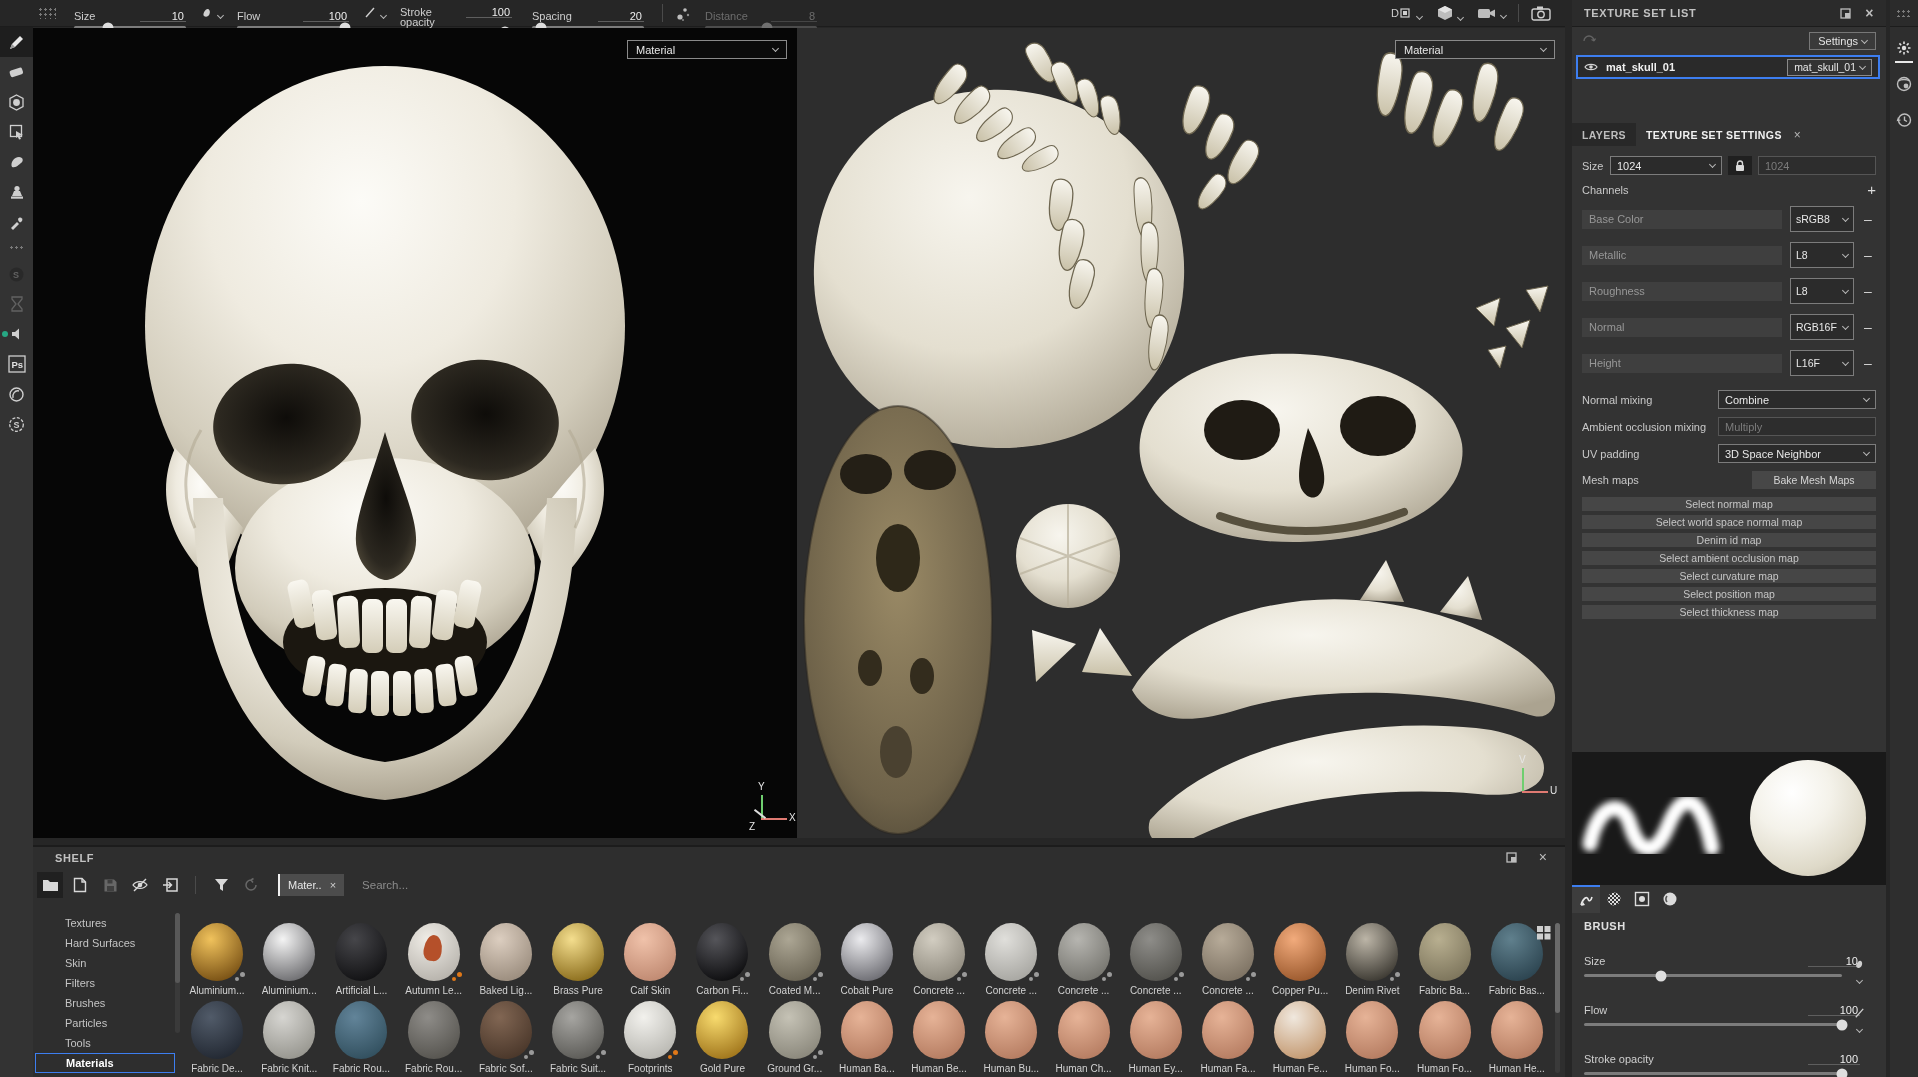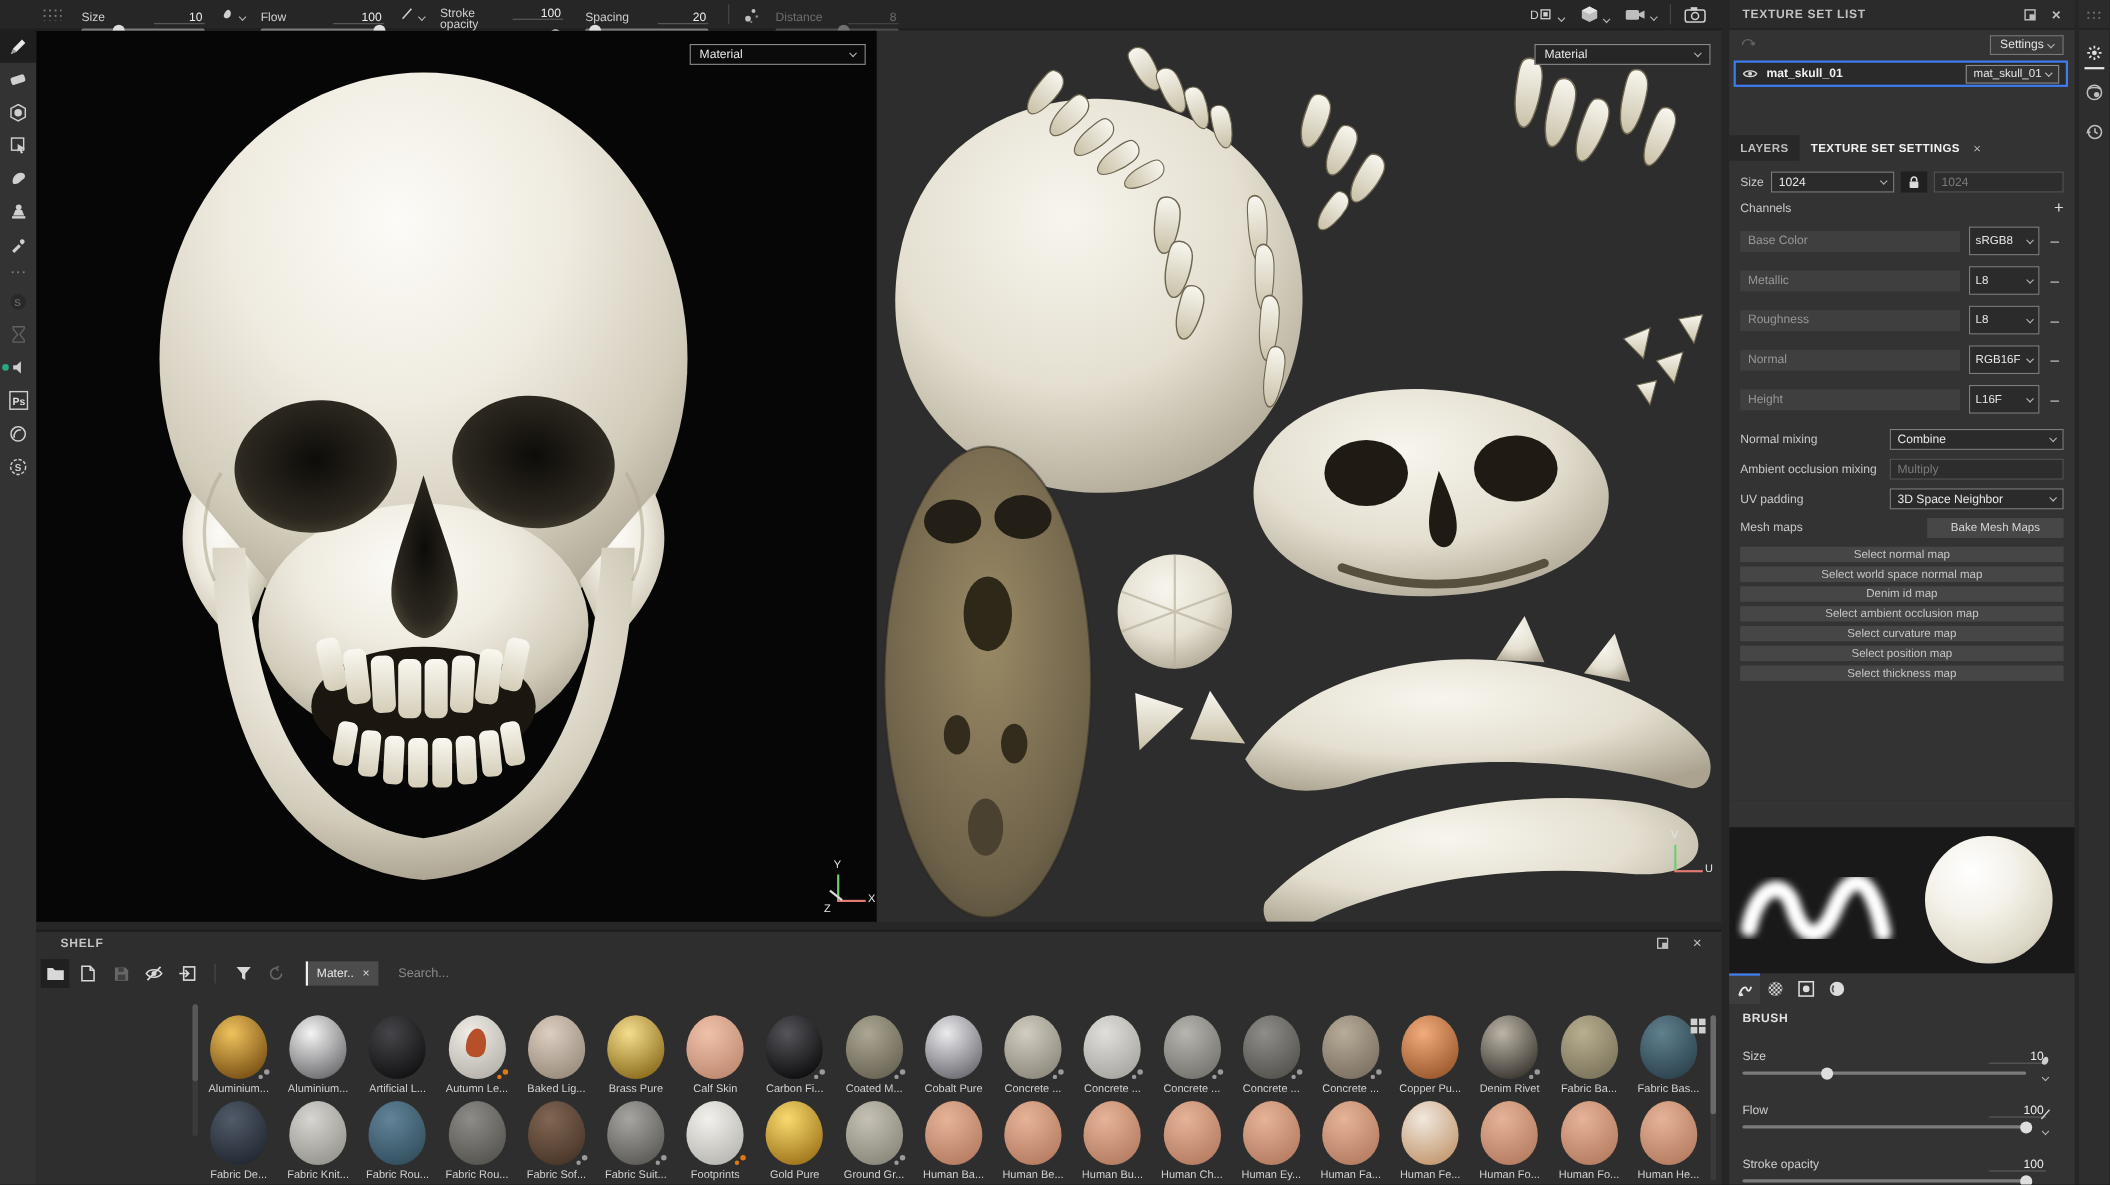--- a/index.html
+++ b/index.html
@@ -791,20 +791,30 @@
         <svg width="16" height="16" viewBox="0 0 16 16">
             <path d="M13 8 A5 5 0 1 1 8 3 M8 3 L10.5 1.5 M8 3 L10 5.5" stroke="#bdbdbd" stroke-width="1.5" fill="none"></path>
           </svg>
       </div>
       <div class="chip">
         <span>Mater..</span>
           <span class="x">×</span>
       </div>
       <span class="search">Search...</span>
     </div>
+    <div class="cats" id="shelf-cats">
+        <div class="cat">Textures</div>
+        <div class="cat">Hard Surfaces</div>
+        <div class="cat">Skin</div>
+        <div class="cat">Filters</div>
+        <div class="cat">Brushes</div>
+        <div class="cat">Particles</div>
+        <div class="cat">Tools</div>
+        <div class="cat active">Materials</div>
+      </div>
     <div class="cats-scroll">
         <div class="th"></div>
       </div>
     <div class="mat-grid" id="mat-grid1">
         <div class="mat-cell">
           <div class="mat-sphere" style="background: radial-gradient(circle at 38% 28%, rgb(240, 194, 92) 0%, rgb(122, 82, 21) 82%);">
             <div class="badge" style="background: rgb(154, 154, 154);"></div>
             <div class="badge b2" style="background: rgb(154, 154, 154);"></div>
           </div>
           <div class="mat-label">Aluminium...</div>

